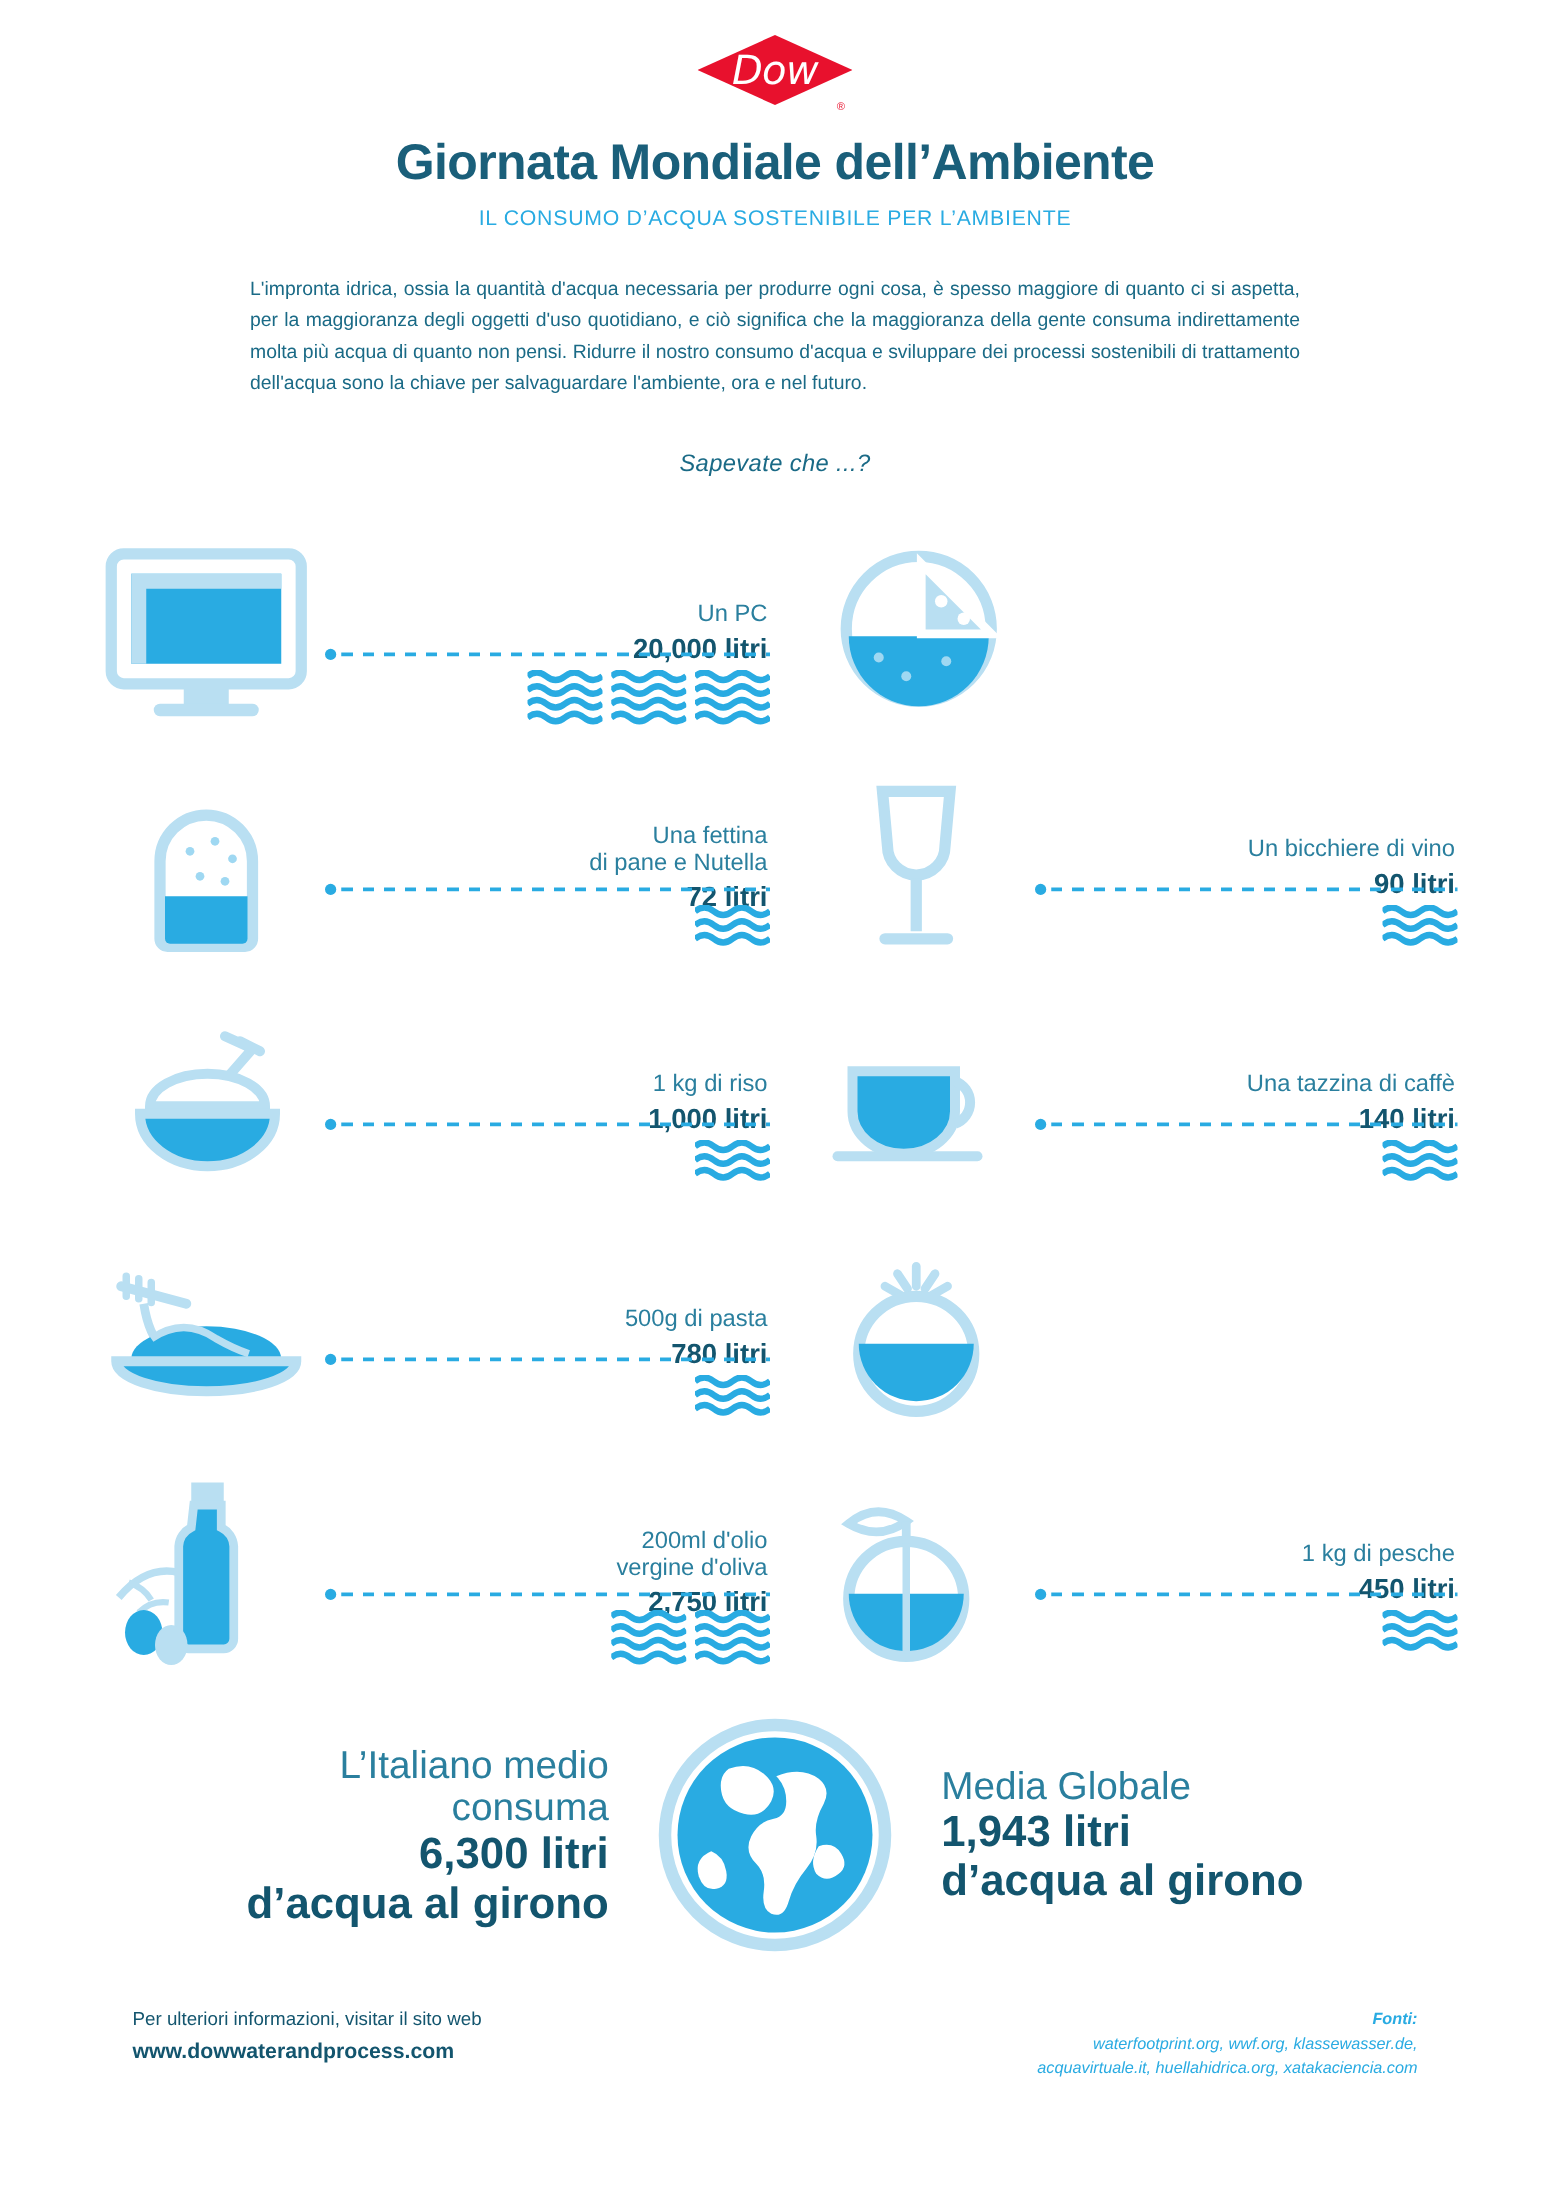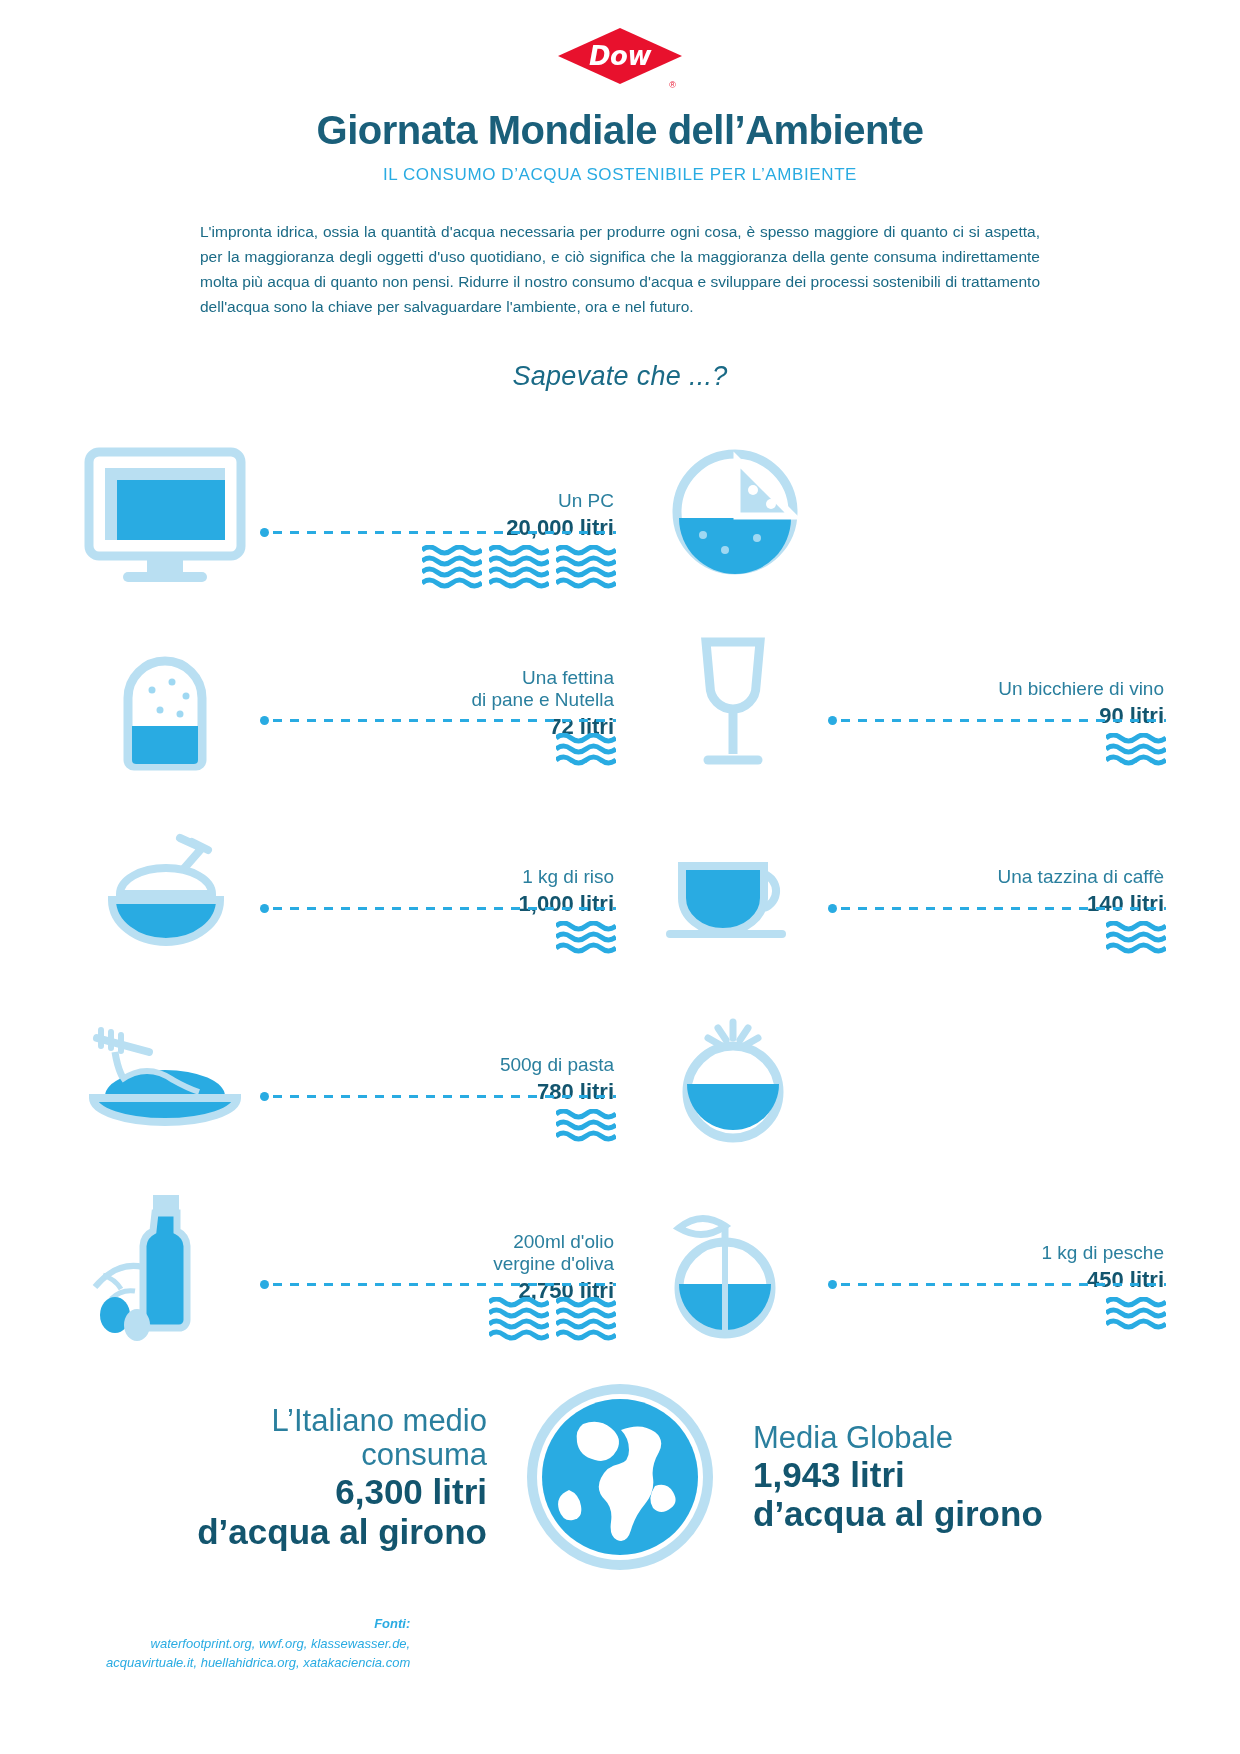--- a/index.html
+++ b/index.html
@@ -31,22 +31,22 @@
     background: #e8112d;
     clip-path: polygon(50% 0%, 100% 50%, 50% 100%, 0% 50%);
   }
   .dow-text {
     position: absolute;
     inset: 0;
     display: flex;
     align-items: center;
     justify-content: center;
     color: #ffffff;
-    font-weight: bold;
-    font-size: 26px;
+    font-weight: normal;
+    font-size: 32px;
     font-style: italic;
     letter-spacing: -0.5px;
     font-family: "DejaVu Sans", sans-serif;
   }
   .dow-reg {
     position: absolute;
     right: 6px;
     bottom: -6px;
     font-size: 9px;
     color: #e8112d;
@@ -74,21 +74,21 @@
     margin: 34px auto 0 auto;
     color: #1a6a86;
     font-size: 15.5px;
     line-height: 1.62;
     text-align: justify;
   }
 
   .sapevate {
     text-align: center;
     color: #1a6a86;
-    font-size: 27px;
+    font-size: 19px;
     font-style: italic;
     margin-top: 42px;
     letter-spacing: 0.3px;
   }
 
   
   .grid {
     margin-top: 34px;
     width: 1100px;
     margin-left: auto;
@@ -552,18 +552,22 @@
   </div>
 
   <div class="bottom-right">
     <div class="big-light">Media Globale</div>
     <div class="big-bold">1,943 litri</div>
     <div class="big-bold">d’acqua al girono</div>
   </div>
 </div>
 
 <div class="footer">
+  <div class="footer-left">
+    <div>Per ulteriori informazioni, visitar il sito web</div>
+    <div class="url">www.dowwaterandprocess.com</div>
+  </div>
   <div class="footer-right">
     <div class="fonti">Fonti:</div>
     <div>waterfootprint.org, wwf.org, klassewasser.de,</div>
     <div>acquavirtuale.it, huellahidrica.org, xatakaciencia.com</div>
   </div>
 </div>
 
 </body></html>

